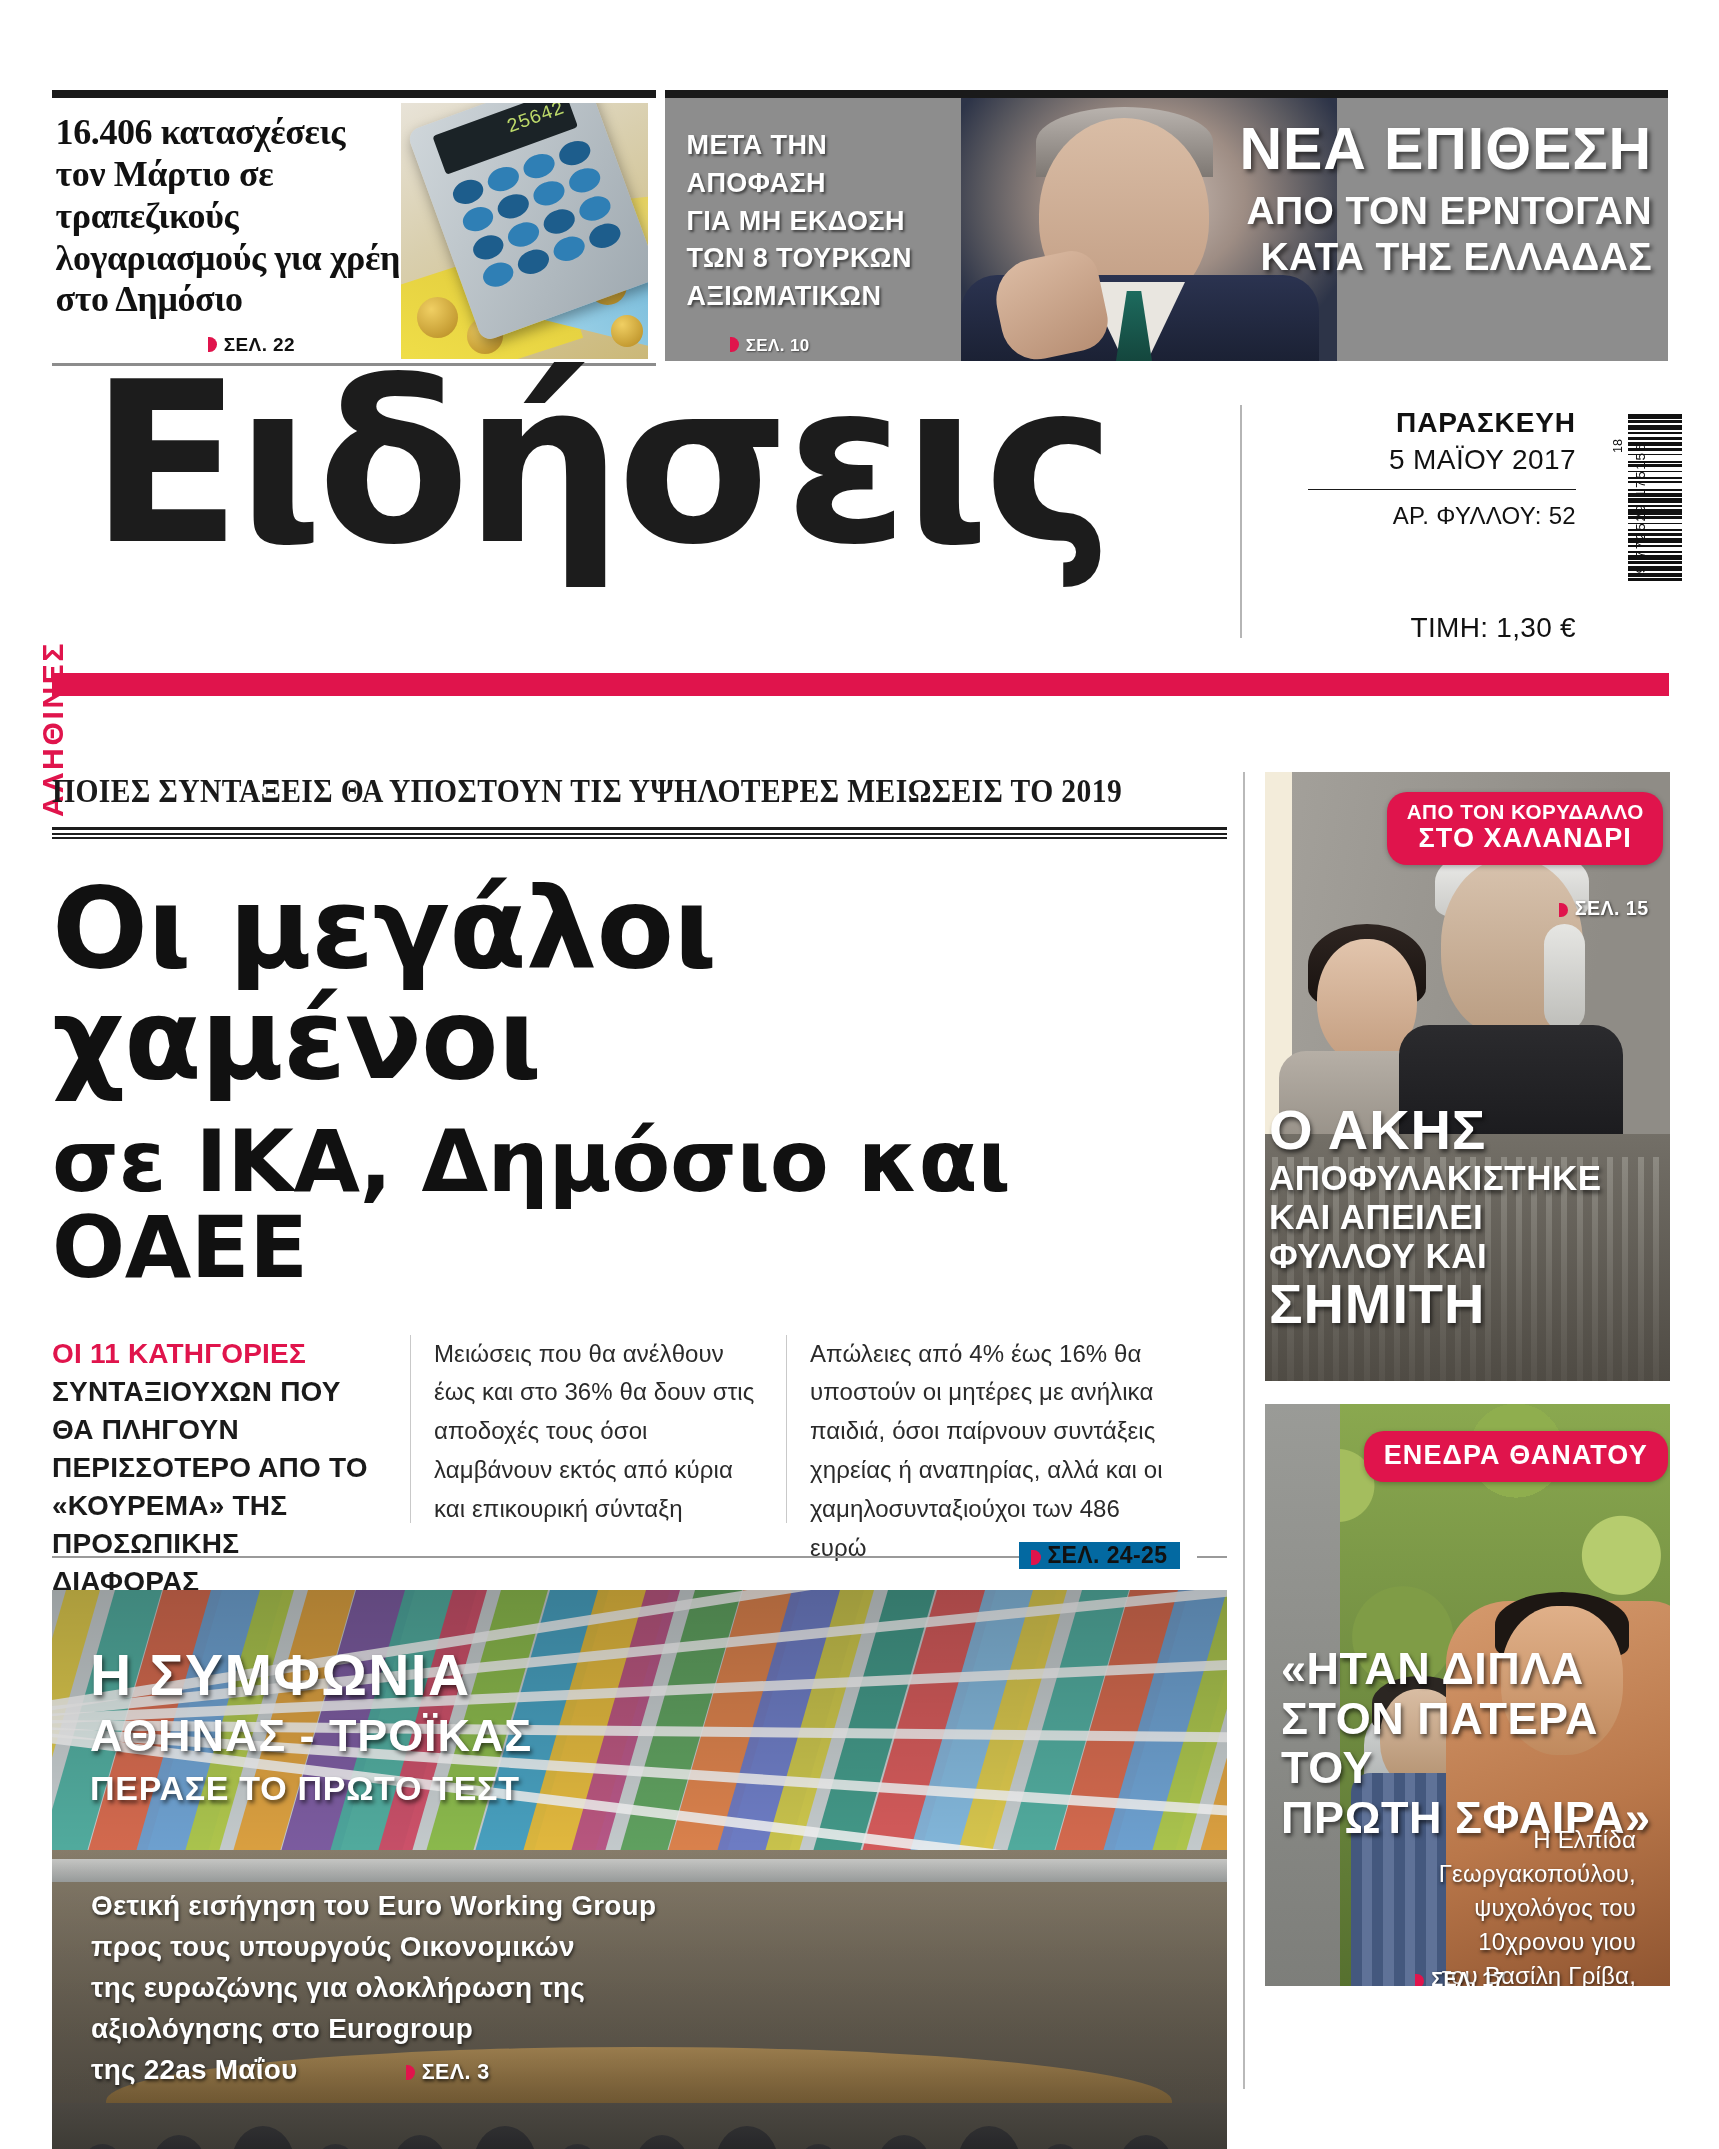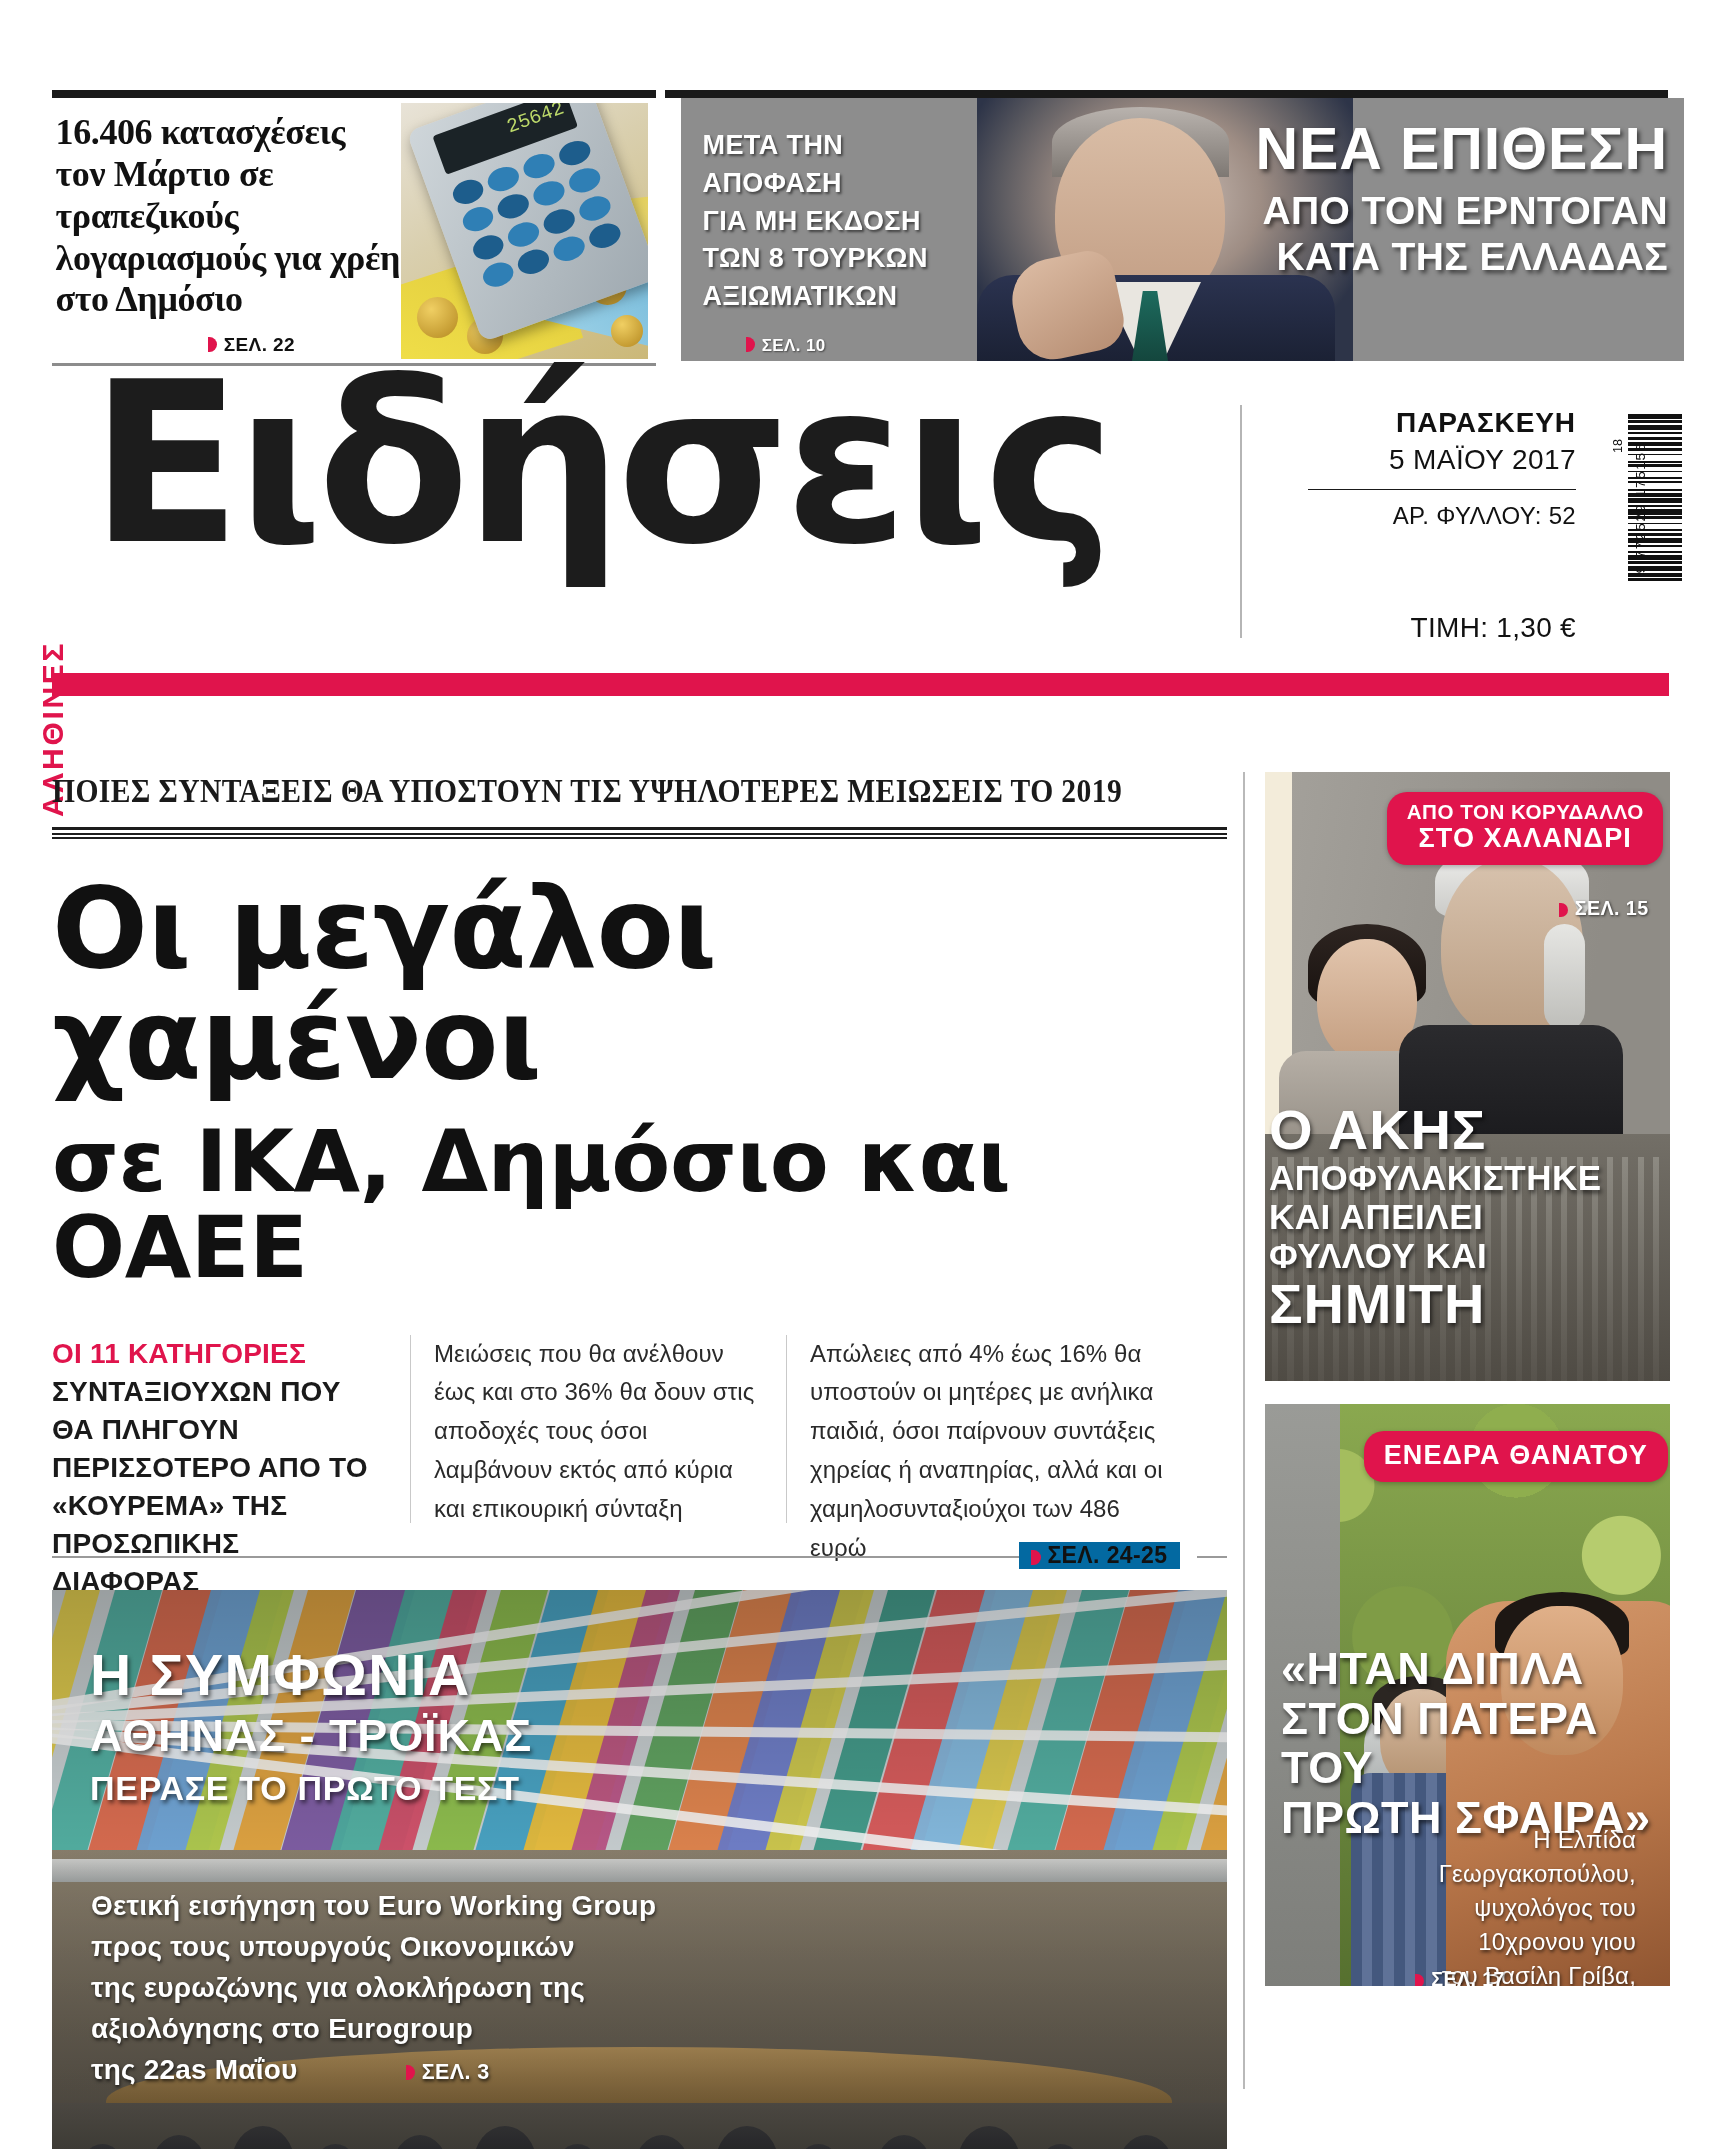--- a/index.html
+++ b/index.html
@@ -50,21 +50,21 @@
       color:#bcd96a; font-family:"Liberation Mono", monospace; }
   .tl-photo .keys { position:absolute; left: 21.5px; top: 66px; width: 145px; display:grid;
       grid-template-columns: repeat(4, 1fr); gap: 6.3px; }
   .tl-photo .keys span { display:block; height: 23px; background: #2f7fb5; border-radius: 50%; }
   .tl-photo .keys span.dk { background:#1d5d8c; }
   .tl-photo .coin { position:absolute; border-radius:50%;
       background: radial-gradient(circle at 35% 30%, #f0cf63, #b4881f); }
 
   .teaser-right { position: absolute; left: 665px; top: 0; width: 1003px; height: 276px; }
   .teaser-right .rule-top { width: 100%; height: 8px; background: #1a1a1a; }
-  .tr-photo { position: relative; width: 100%; height: 263px; background: #8d8d8d; overflow:hidden;margin-left:16px; }
+  .tr-photo { position: relative; width: 100%; height: 263px; background: #8d8d8d; overflow:hidden; }
   .tr-photo .bgman { position:absolute; left: 296px; top: 0; width: 376px; height: 263px;
      background: radial-gradient(ellipse at 50% 38%, #cfc2ba 0%, #9e8d84 36%, #5b5a60 62%, #2d3448 80%);
   }
   .tr-photo .face { position:absolute; left: 374px; top: 19.7px; width: 170px; height: 193px;
      border-radius: 50% 50% 46% 46%; background: linear-gradient(180deg,#d9bda6,#c29d83); }
   .tr-photo .hair { position:absolute; left: 371px; top: 9px; width: 177px; height: 70px;
      border-radius: 50% 50% 0 0; background: linear-gradient(180deg,#b9b3ae,#7e7873); }
   .tr-photo .suit { position:absolute; left: 296px; top: 177px; width: 358px; height: 86px;
      background: linear-gradient(180deg,#2b3350,#1b2134); border-radius: 36px 36px 0 0;}
   .tr-photo .shirt { position:absolute; left: 421px; top: 184px; width: 99px; height: 79px;

